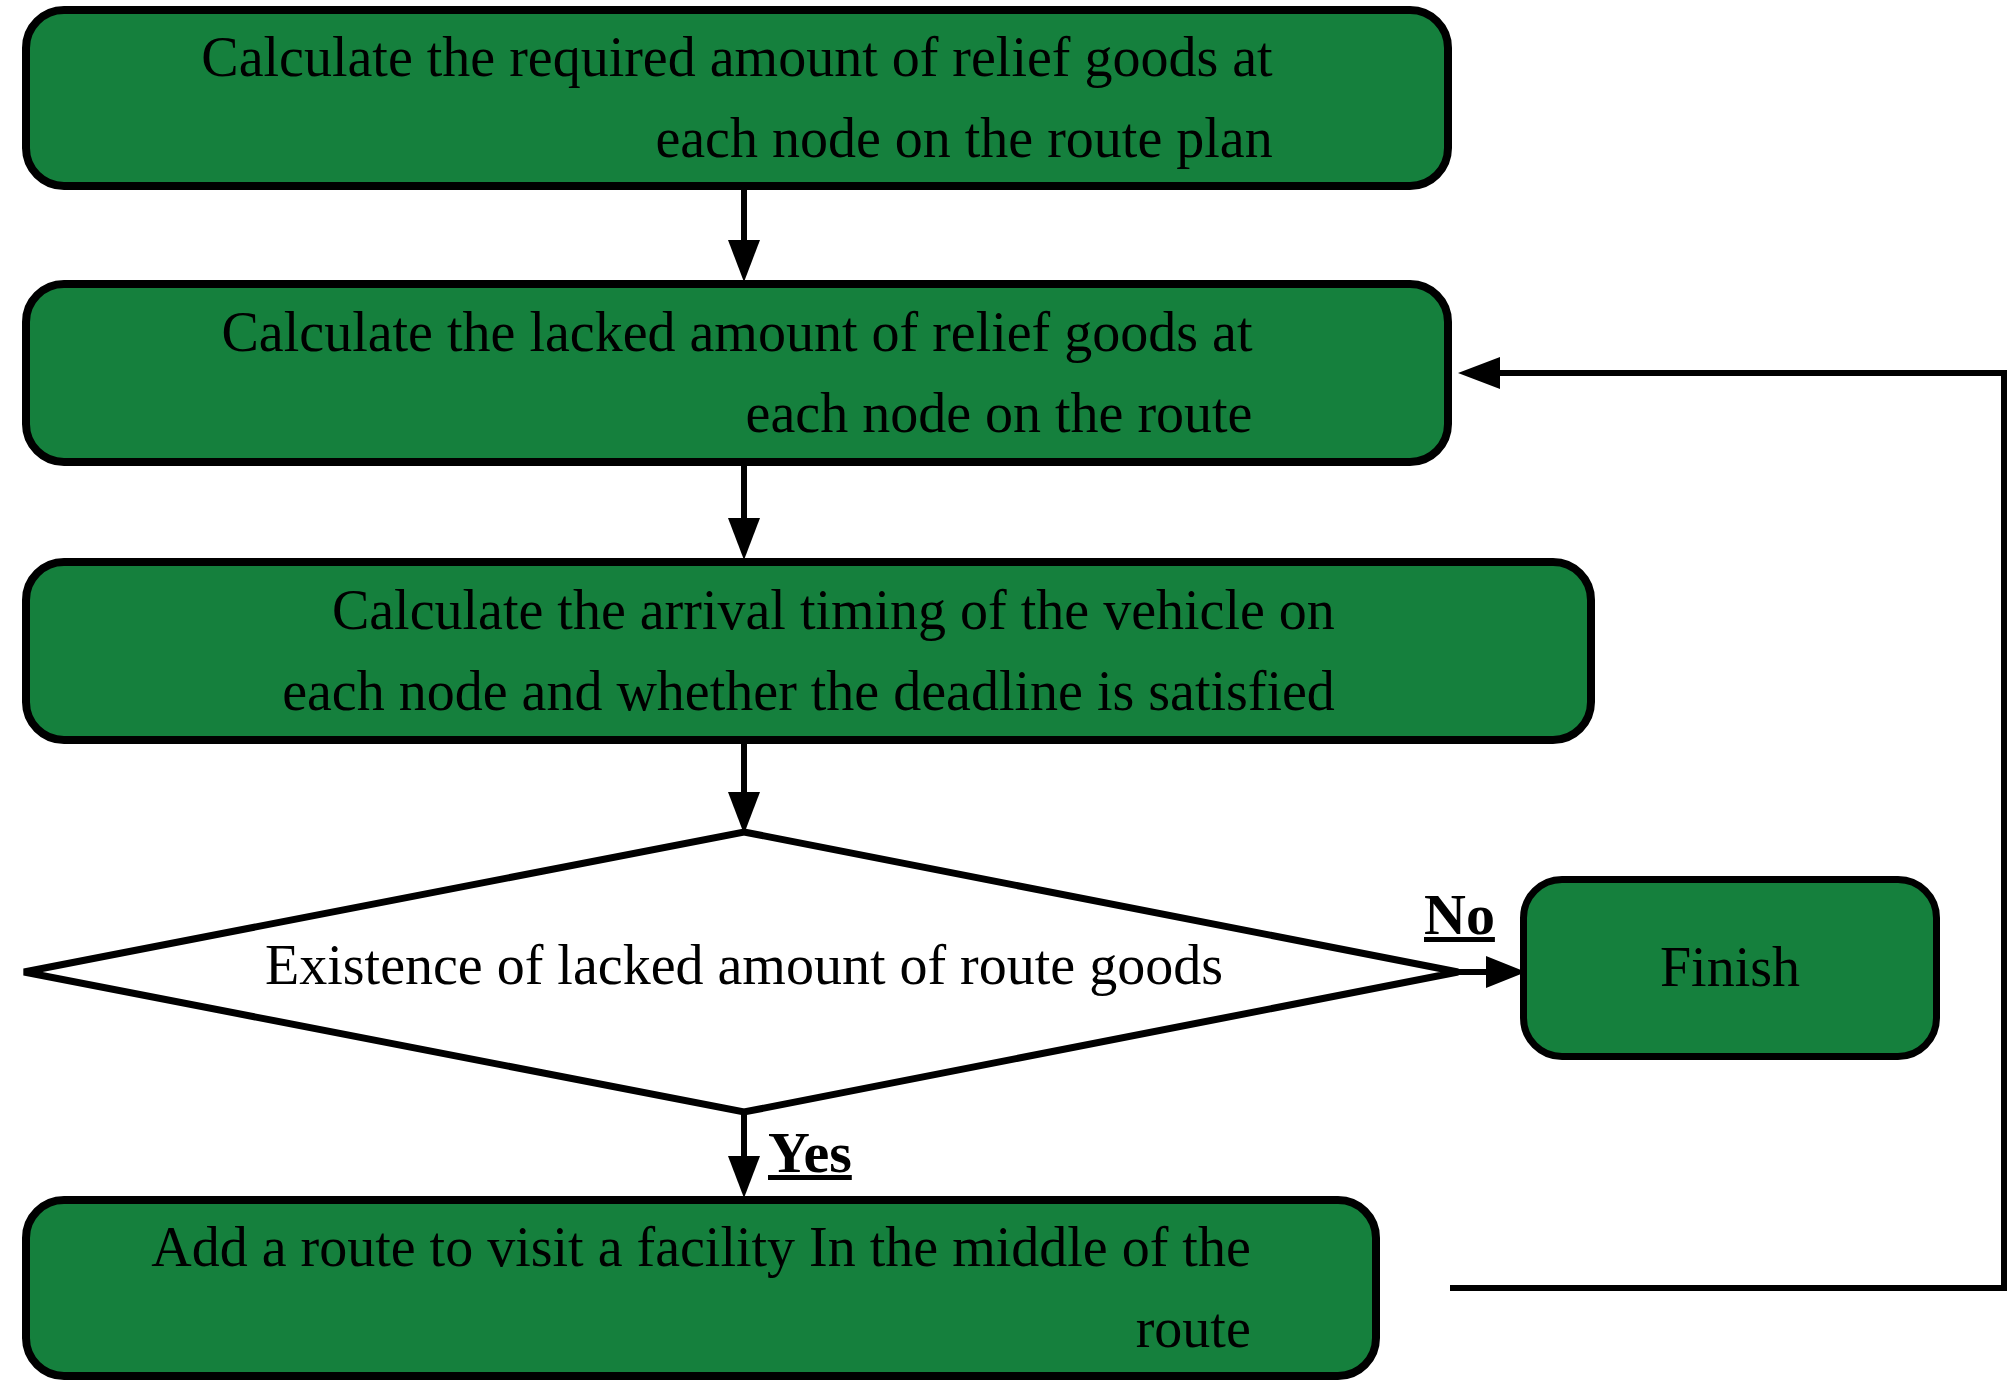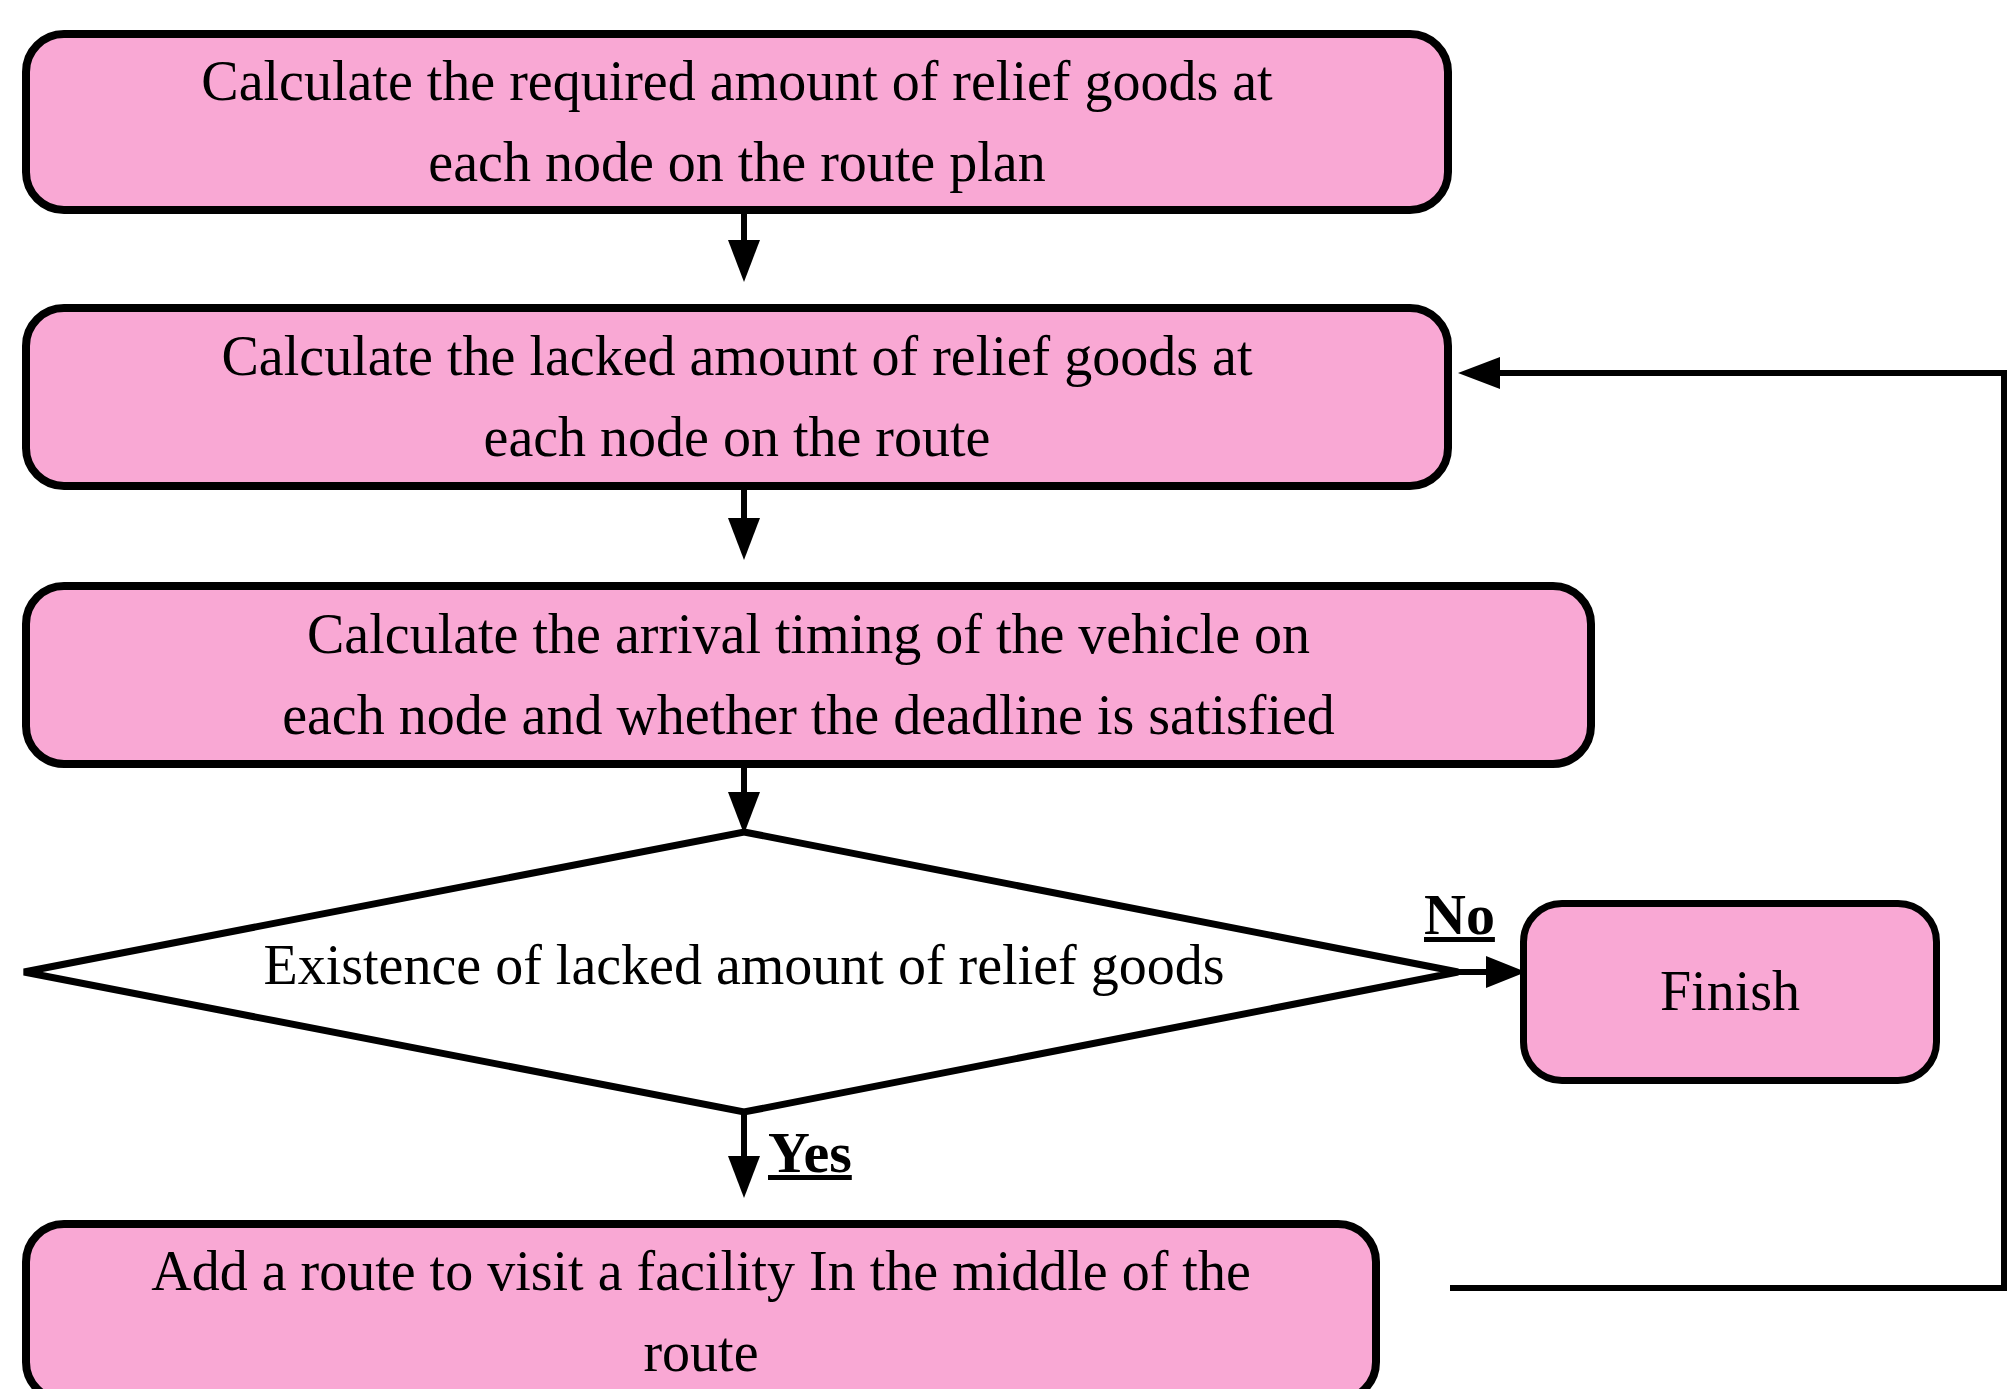--- a/index.html
+++ b/index.html
@@ -26,28 +26,27 @@
   .connector-layer polygon.head { fill: #000000; stroke: none; }
   .connector-layer polygon.shape {
     fill: #ffffff;
     stroke: #000000;
     stroke-width: 7;
     stroke-linejoin: miter;
   }
   .node {
     position: absolute;
     box-sizing: border-box;
-    background: #f9a8d4;
+    background: #15803d;
     border: 8px solid #000000;
     border-radius: 42px;
     display: flex;
     align-items: center;
     justify-content: center;
-    text-align: center;
-    margin-top: 24px;
+    text-align: right;
   }
   .node-label {
     white-space: pre-line;
     font-size: 56px;
     line-height: 1.45;
     color: #000000;
   }
   .decision-label {
     position: absolute;
     left: 94px;
@@ -124,21 +123,21 @@
   <div class="node step2">
     <span class="node-label">Calculate the lacked amount of relief goods at
 each node on the route</span>
   </div>
 
   <div class="node step3">
     <span class="node-label">Calculate the arrival timing of the vehicle on
 each node and whether the deadline is satisfied</span>
   </div>
 
-  <div class="decision-label">Existence of lacked amount of relief goods</div>
+  <div class="decision-label">Existence of lacked amount of route goods</div>
 
   <div class="node finish">
     <span class="node-label">Finish</span>
   </div>
 
   <div class="node step4">
     <span class="node-label">Add a route to visit a facility In the middle of the
 route</span>
   </div>
 

